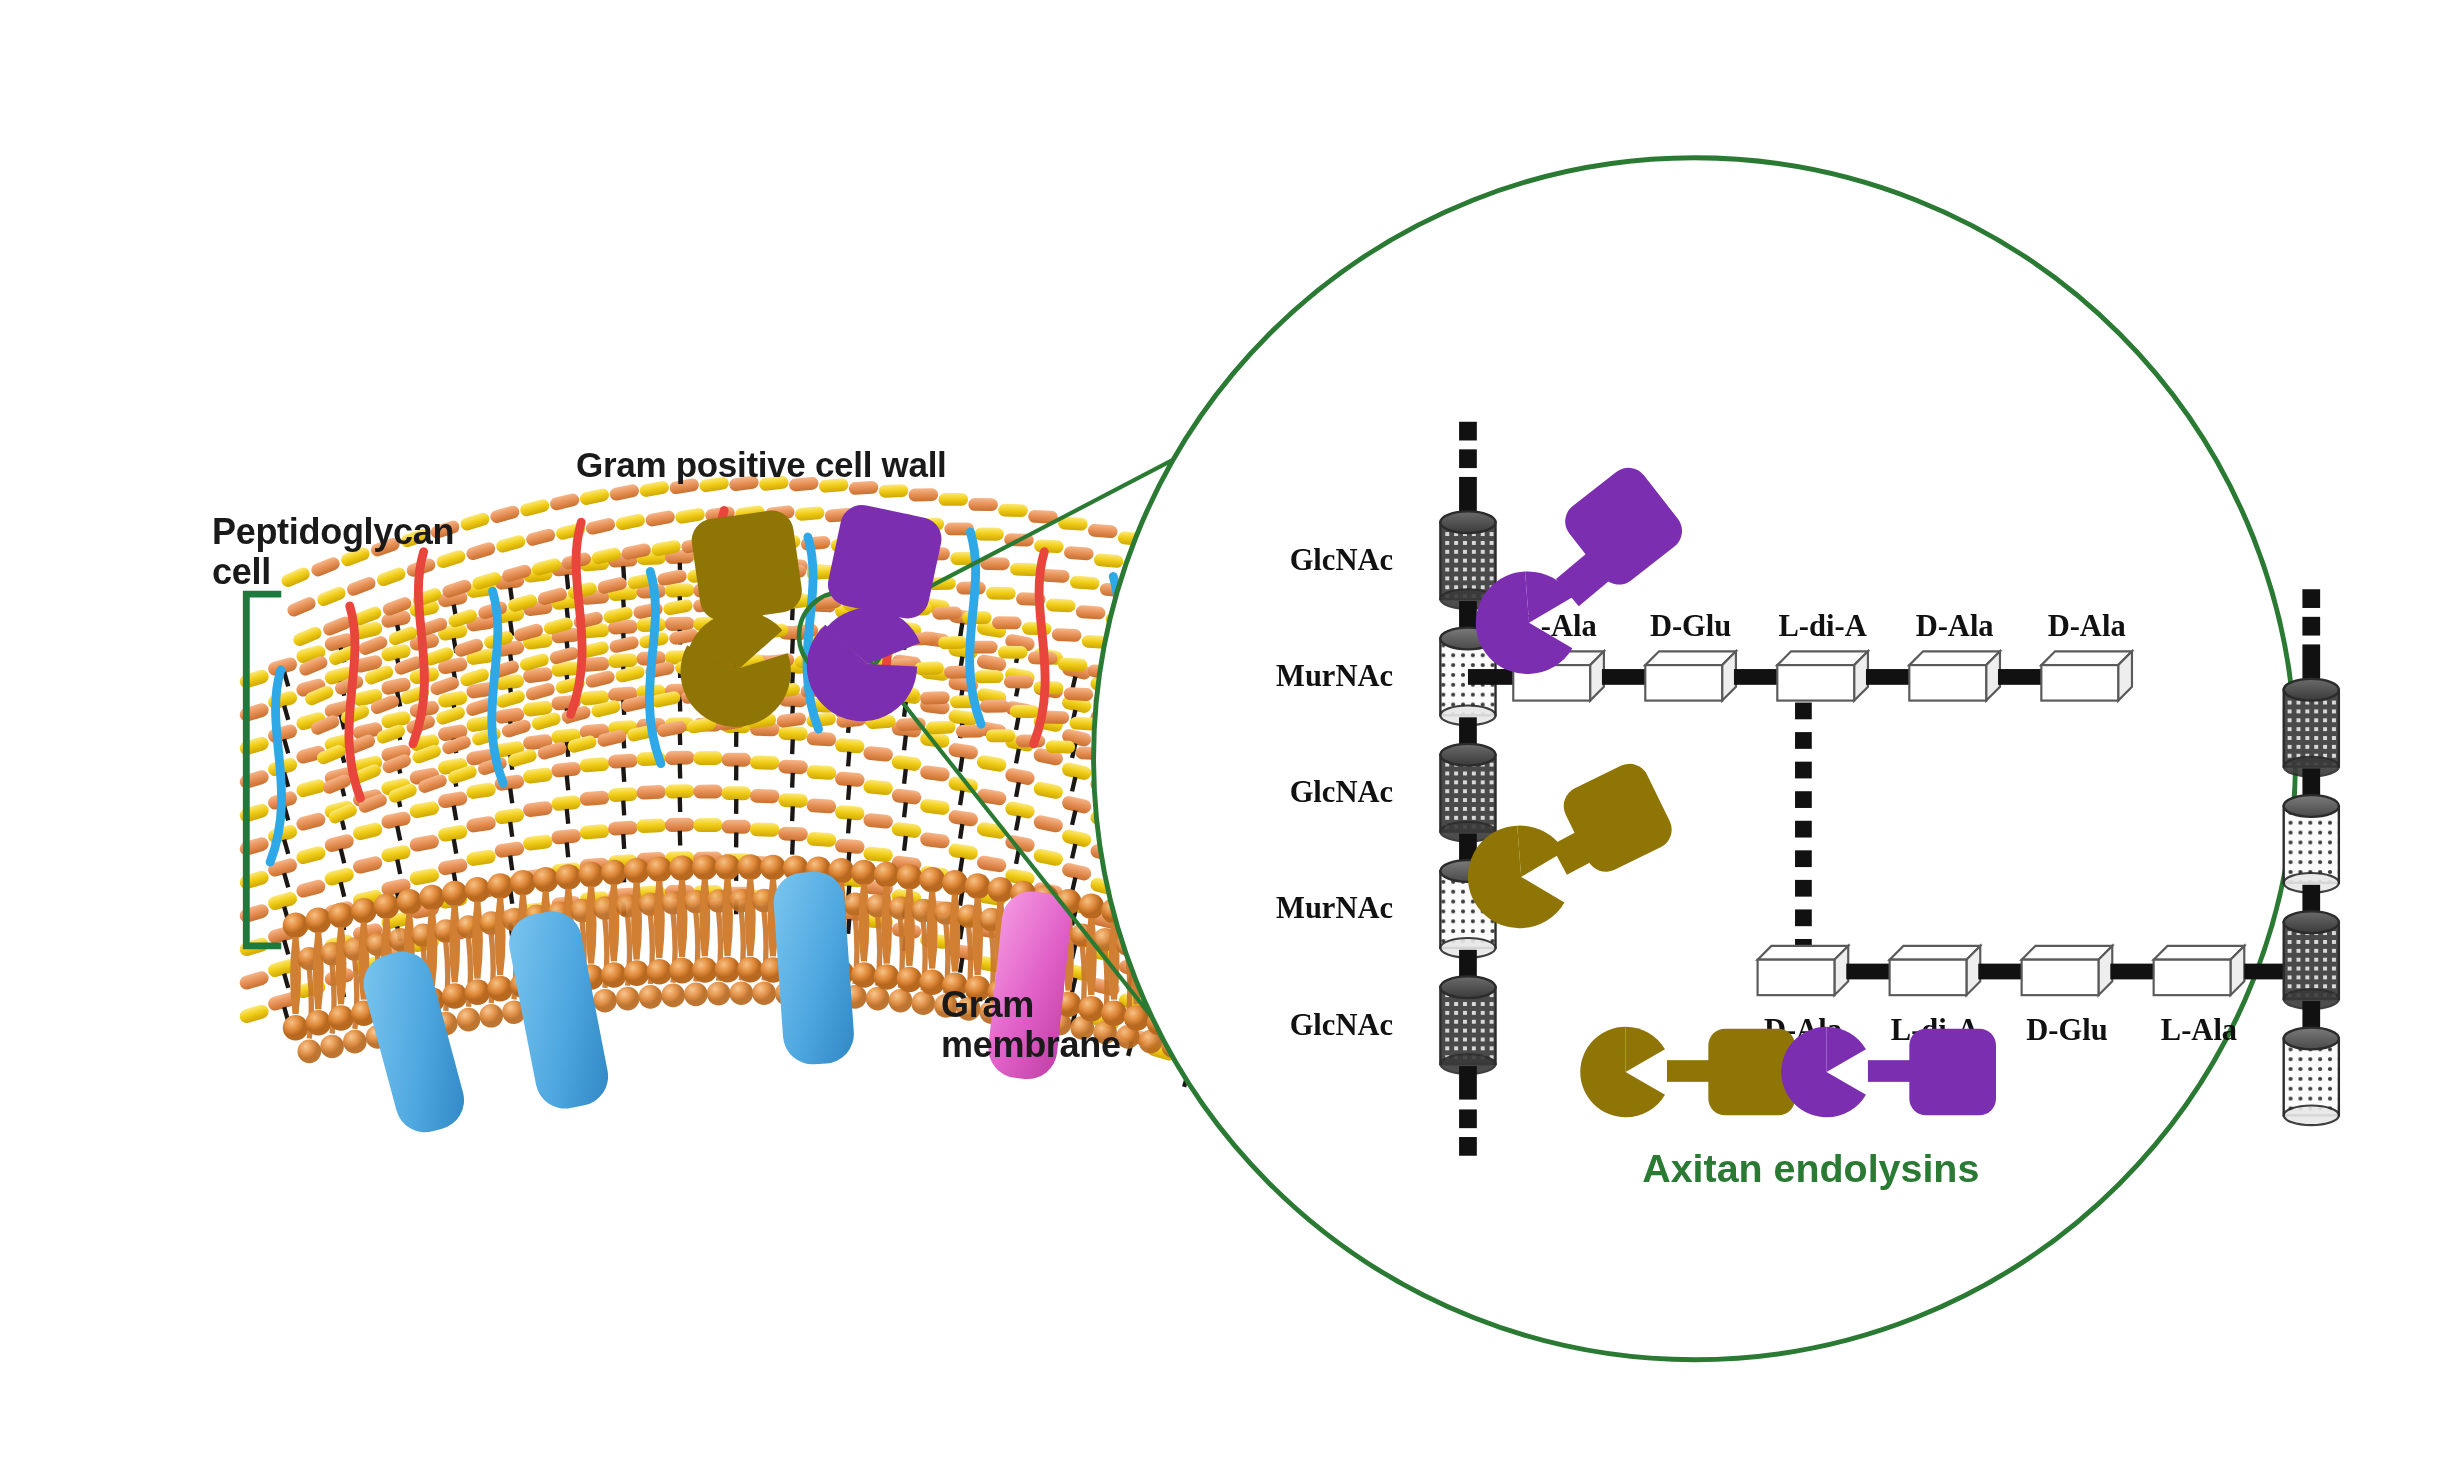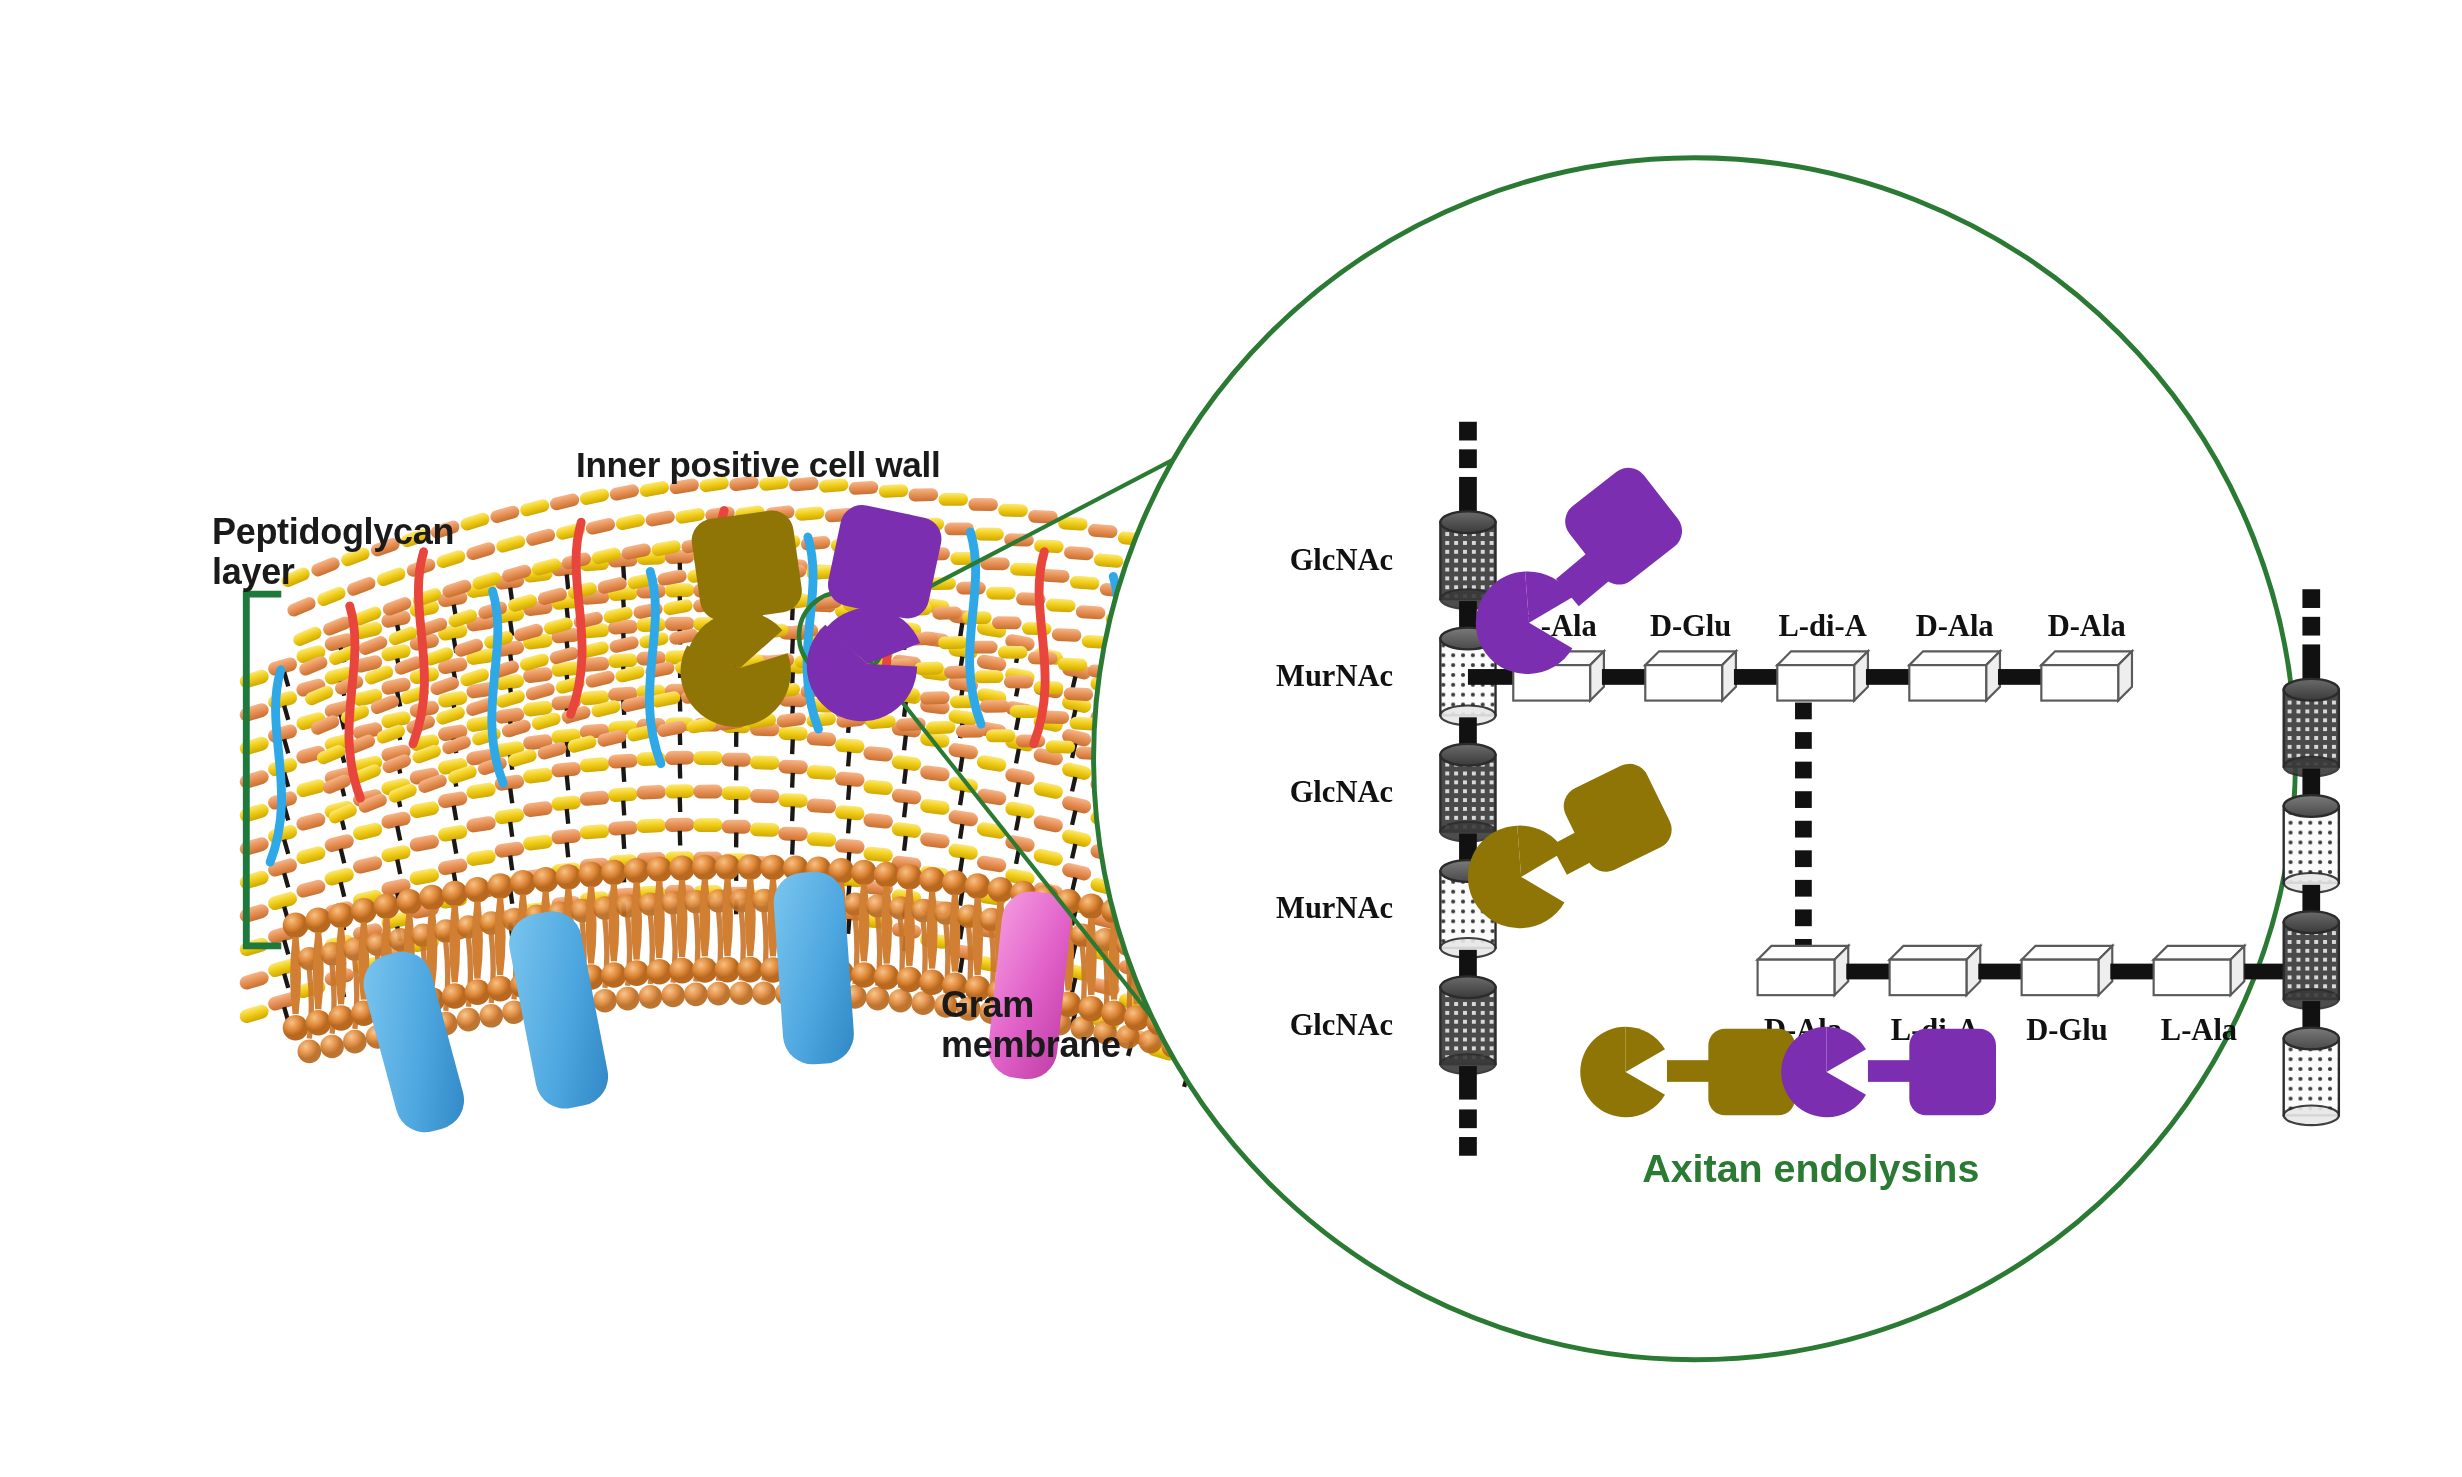--- a/index.html
+++ b/index.html
@@ -1263,22 +1263,22 @@
     </g>
 
     <g>
       <rect x="846" y="518" width="104" height="104" rx="22" fill="#7b2fb0" transform="rotate(12 898 570)"></rect>
       <rect x="876" y="598" width="30" height="46" fill="#7b2fb0" transform="rotate(12 891 621)"></rect>
       <path d="M 832 644 a 56 56 0 1 0 100 22 L 882 674 Z" fill="#7b2fb0" transform="rotate(12 882 666)"></path>
       <path d="M 834 646 a 56 56 0 0 1 96 -4 L 882 674 Z" fill="#7b2fb0" transform="rotate(12 882 666)"></path>
     </g>
   </svg>
 
-  <div class="lbl" id="pg-label">Peptidoglycan layer</div>
-  <div class="lbl" id="gp-label">Inner positive cell wall</div>
+  <div class="lbl" id="pg-label">Peptidoglycan cell</div>
+  <div class="lbl" id="gp-label">Gram positive cell wall</div>
   <div class="lbl" id="im-label">Gram membrane</div>
 
   <svg class="abs" viewBox="0 0 2500 1500">
     <defs>
 
       <pattern id="darkDots" width="9" height="9" patternUnits="userSpaceOnUse">
         <rect width="9" height="9" fill="#4a4a4a"></rect>
         <rect x="0" y="0" width="4" height="4" fill="#d8d8d8"></rect>
       </pattern>
       <pattern id="lightDots" width="10" height="10" patternUnits="userSpaceOnUse">

